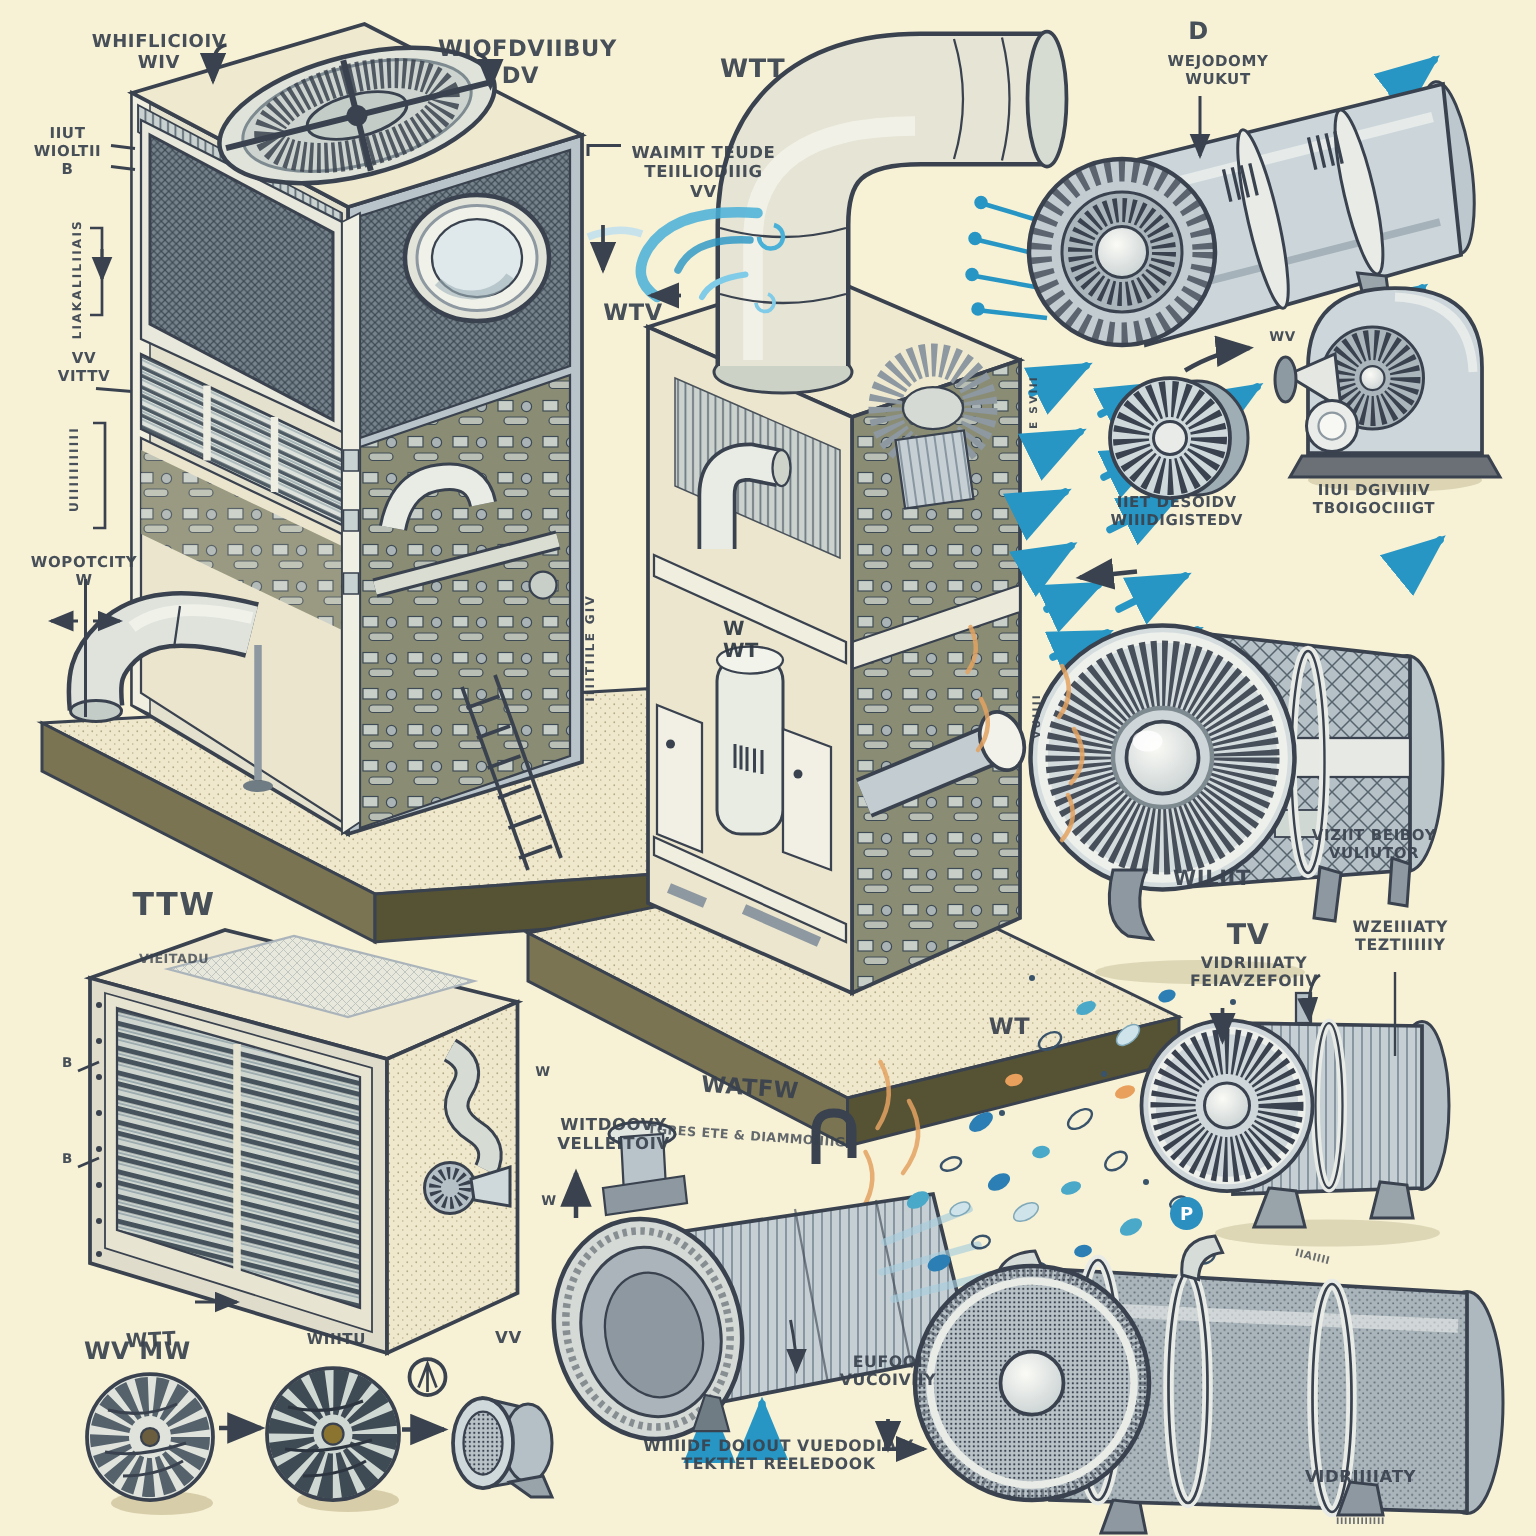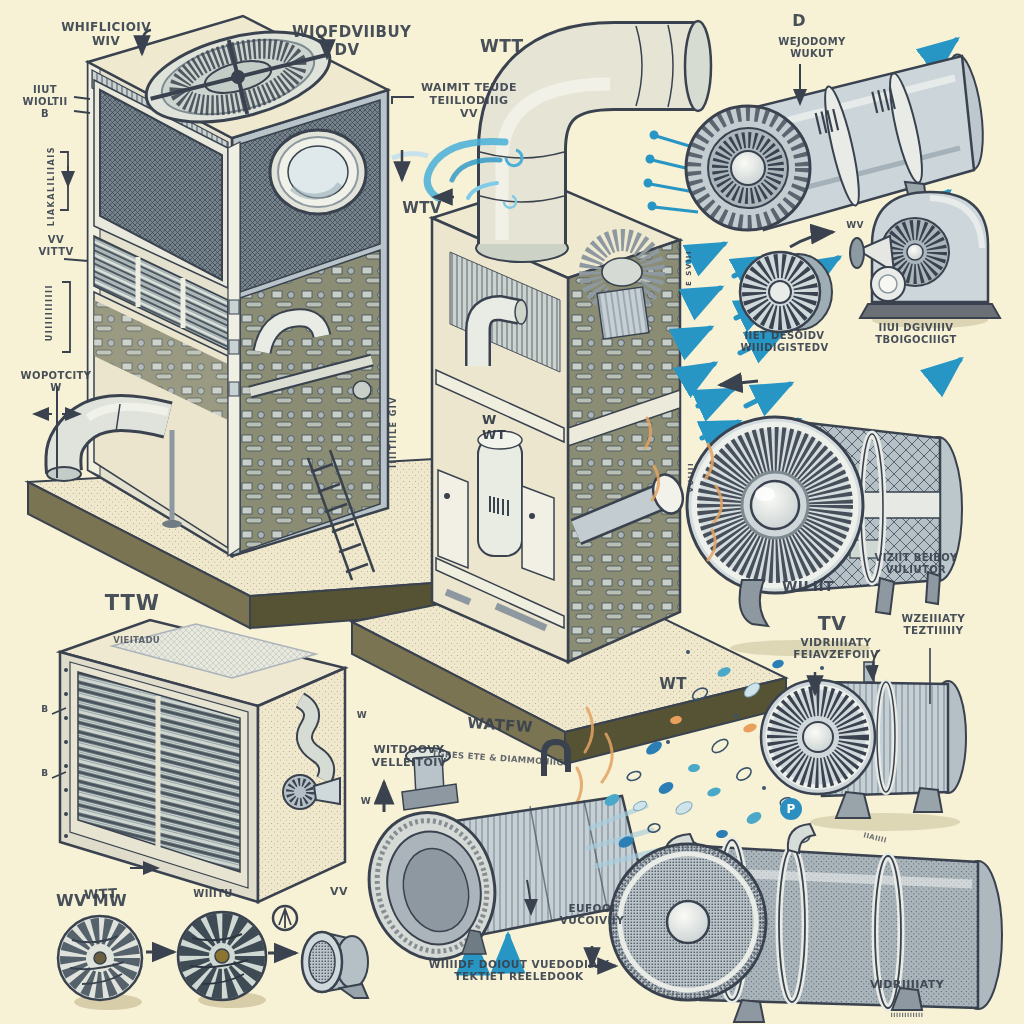--- a/index.html
+++ b/index.html
@@ -542,21 +542,21 @@
   <line x1="52" y1="714" x2="66" y2="708" stroke-width="1.8"></line>
   <line x1="52" y1="778" x2="66" y2="772" stroke-width="1.8"></line>
 </g>
 </svg>
 
 <div class="lbl" style="left:46px;top:20px;width:120px;font-size:12px">WHIFLICIOIV
 WIV</div>
 <div class="lbl" style="left:292px;top:24px;width:110px;font-size:15px">WIOFDVIIBUY
 DV</div>
 <div class="lbl" style="left:480px;top:36px;width:60px;font-size:17px;text-align:left">WTT</div>
-<div class="lbl" style="left:410px;top:82px;width:118px;font-size:11px">WAIMIT TEUDE
+<div class="lbl" style="left:410px;top:96px;width:118px;font-size:11px">WAIMIT TEUDE
 TEIILIODIIIG
 VV</div>
 <div class="lbl" style="left:396px;top:200px;width:52px;font-size:15px">WTV</div>
 <div class="lbl" style="left:788px;top:12px;width:22px;font-size:16px">D</div>
 <div class="lbl" style="left:762px;top:36px;width:100px;font-size:10px">WEJODOMY
 WUKUT</div>
 <div class="lbl" style="left:14px;top:84px;width:62px;font-size:10px">IIUT
 WIOLTII
 B</div>
 <div class="lbl vlbl" style="left:48px;top:146px">LIAKALILIIAIS</div>
@@ -594,27 +594,27 @@
 <div class="lbl" style="left:356px;top:796px;width:20px;font-size:9px">W</div>
 <div class="lbl" style="left:388px;top:958px;width:262px;font-size:10.5px">WIIIIDF DOIOUT VUEDODIIVY
 TEKTIET REELEDOOK</div>
 <div class="lbl" style="left:532px;top:902px;width:120px;font-size:10.5px">EUFOOI
 VUCOIVIIY</div>
 <div class="lbl" style="left:842px;top:960px;width:130px">
   <span class="title-line" style="font-size:11px">VIDRIIIIATY</span>
   <span class="tiny-line">IIIIIIIIIIII</span>
   
 </div>
-<div class="lbl" style="left:40px;top:572px;width:120px;text-align:right">
+<div class="lbl" style="left:56px;top:572px;width:120px;text-align:center">
   <span class="title-line" style="font-size:21px;letter-spacing:1px">TTW</span>
   <span class="sub-line">VIEITADU</span>
 </div>
 <div class="lbl" style="left:38px;top:704px;width:14px;font-size:9px">B</div>
 <div class="lbl" style="left:38px;top:768px;width:14px;font-size:9px">B</div>
 <div class="lbl" style="left:56px;top:892px;width:92px;font-size:16px;text-align:left">WV MW</div>
 <div class="lbl" style="left:84px;top:886px;width:52px;font-size:13px;text-align:left;transform:rotate(-3deg)">WTT</div>
-<div class="lbl" style="left:182px;top:888px;width:62px;font-size:10px;text-align:center">WIIITU</div>
+<div class="lbl" style="left:182px;top:888px;width:62px;font-size:10px;text-align:right">WIIITU</div>
 <div class="lbl" style="left:324px;top:886px;width:30px;font-size:11px">VV</div>
 <div class="lbl" style="left:850px;top:834px;width:50px;font-size:7px;transform:rotate(14deg);opacity:.75">IIAIIII</div>
 
 <div id="p-badge">P</div>
 
 </div>
 
 </body></html>

